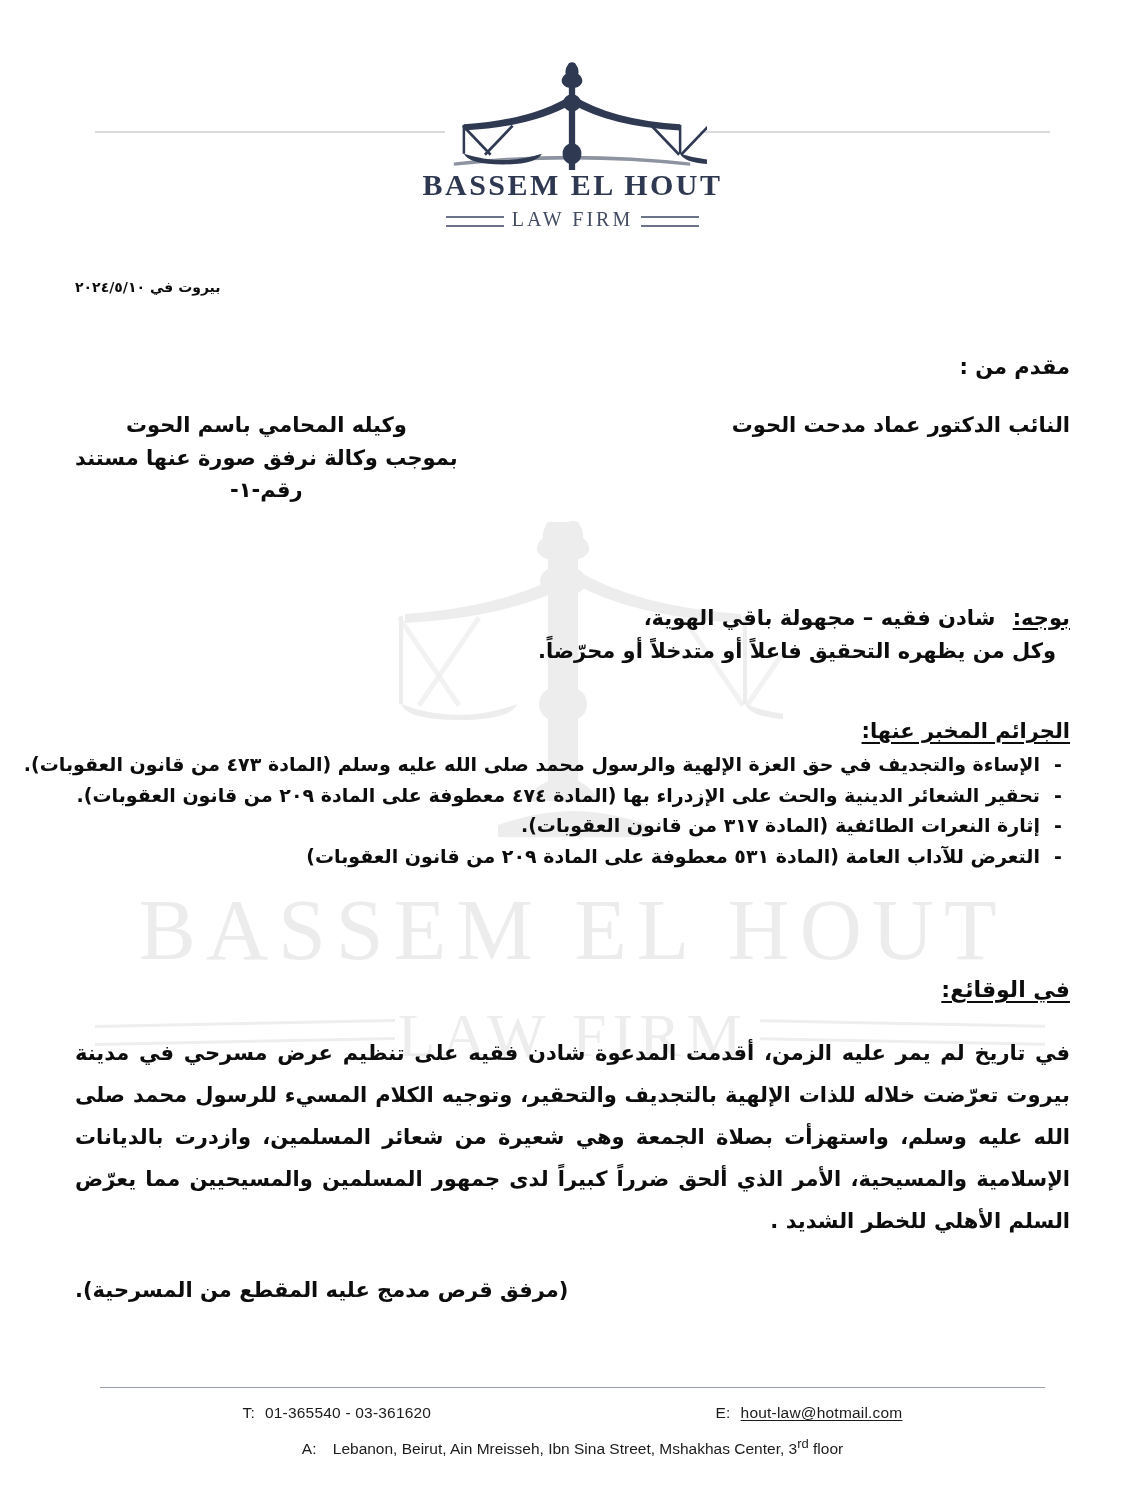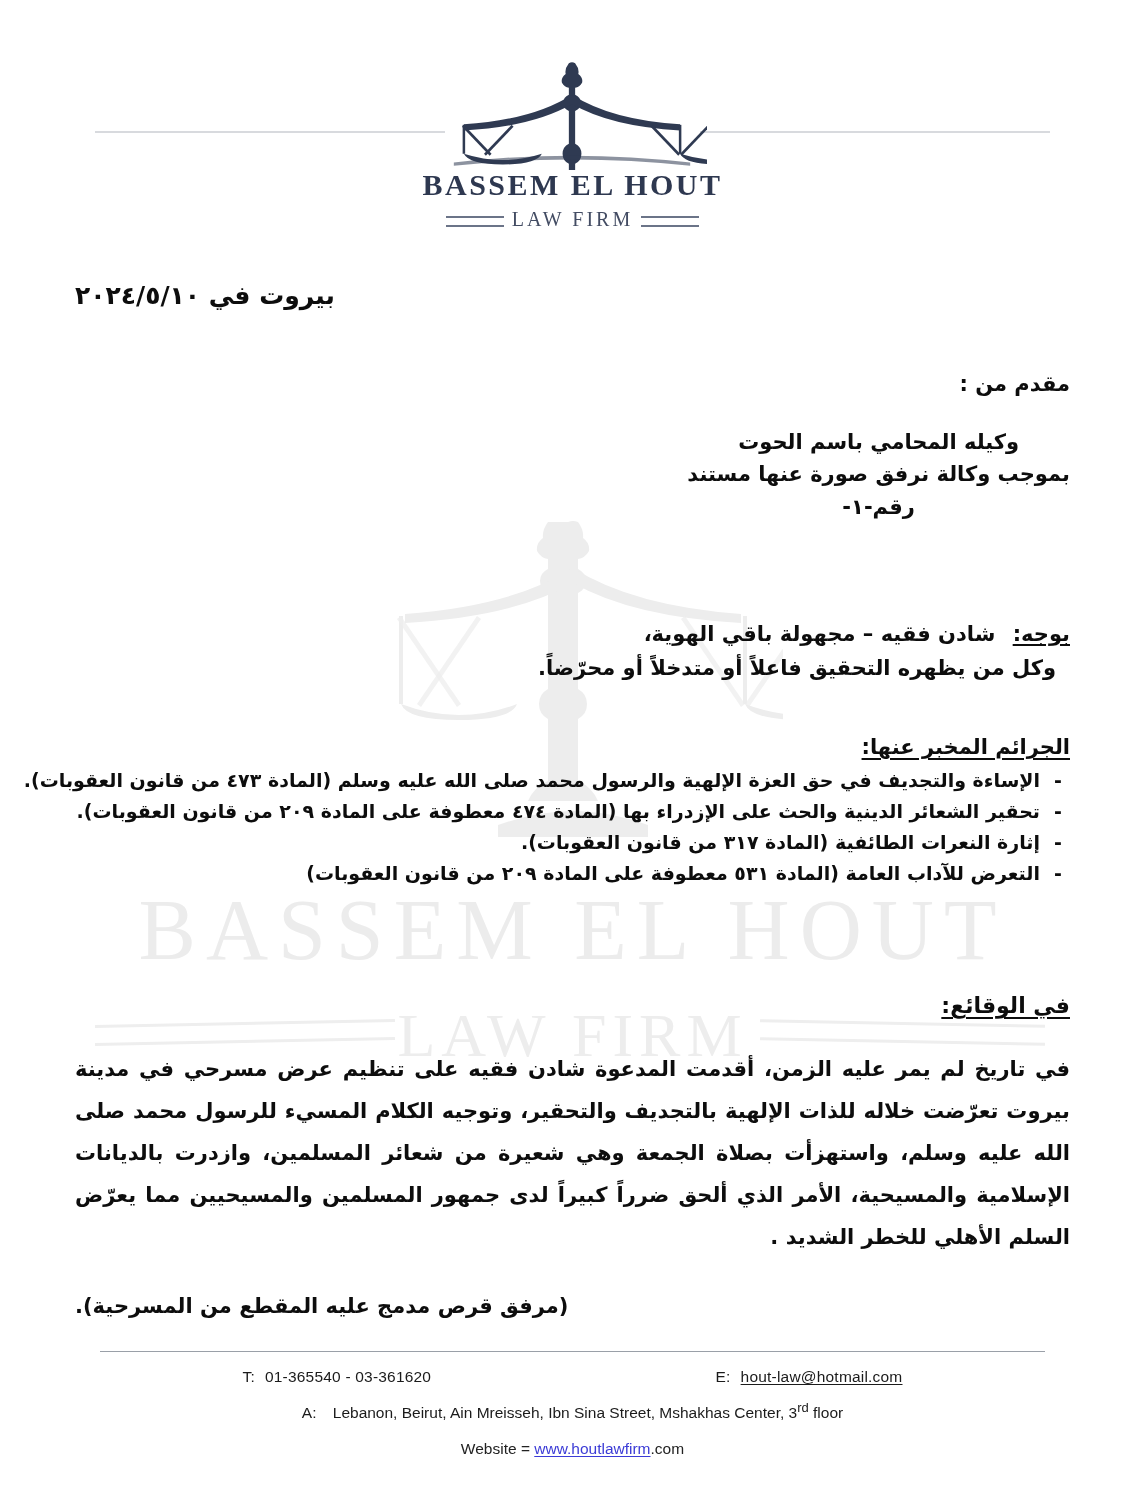--- a/index.html
+++ b/index.html
@@ -125,21 +125,21 @@
     color:#0d0d0d;
   }
   .ar{
     font-family:"DejaVu Sans","Liberation Sans",sans-serif;
     direction:rtl;
     unicode-bidi:isolate;
   }
   .date-line{
     margin-top:46px;
     text-align:left;
-    font-size:25px;
+    font-size:14px;
     line-height:1.5;
     font-weight:600;
   }
   .title-block{
     margin-top:18px;
     text-align:center;
     font-size:23px;
     font-weight:700;
     line-height:1.6;
   }
@@ -329,20 +329,21 @@
   </div>
 
   <div class="content">
 
     <div class="date-line ar">بيروت في ٢٠٢٤/٥/١٠</div>
 
 
     <div class="submitted-label ar">مقدم من :</div>
 
     <div class="party-row">
+      <div class="party-right ar">النائب الدكتور عماد مدحت الحوت</div>
       <div class="party-left">
         <div class="ar">وكيله المحامي باسم الحوت</div>
         <div class="ar">بموجب وكالة نرفق صورة عنها مستند</div>
         <div class="ar">رقم-١-</div>
       </div>
     </div>
 
     <div class="against">
       <div>
         <span class="lbl ar">بوجه:</span>
@@ -373,19 +374,15 @@
       </div>
       <div class="seg">
         <span class="k">E:</span>
         <span class="f-email">hout-law@hotmail.com</span>
       </div>
     </div>
     <div class="f-row2">
       <span class="k">A:</span>
       <span class="f-addr"><span>Lebanon, Beirut, Ain Mreisseh, Ibn Sina Street, Mshakhas Center, 3</span><sup>rd</sup><span> floor</span></span>
     </div>
-    <div class="f-row3">
-      <span>Website =</span>
-      <span class="f-site">www.houtlawfirm</span><span class="f-site-tld">.com</span>
-    </div>
   </div>
 
 </div>
 
 </body></html>

